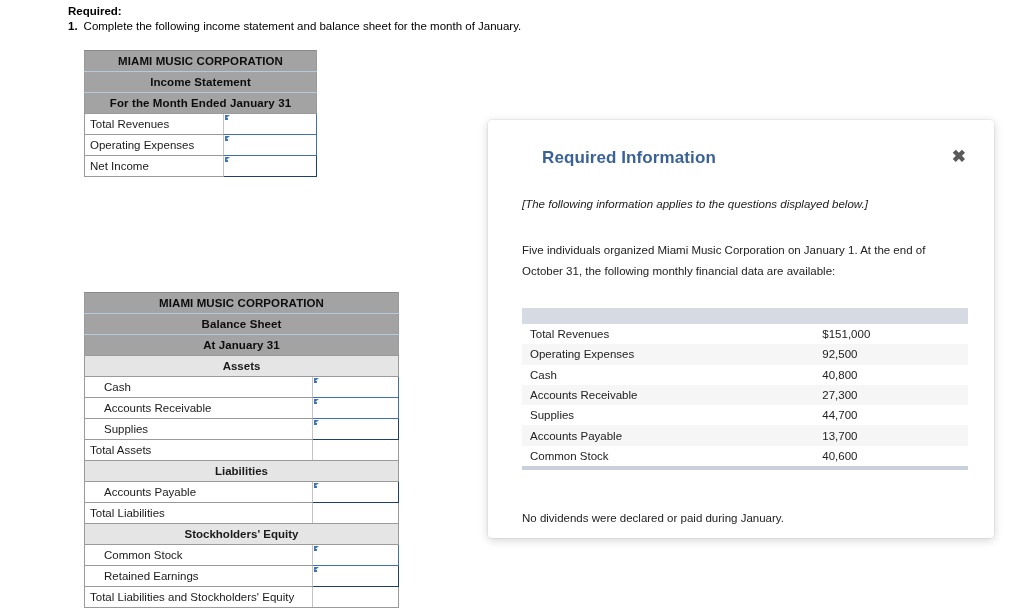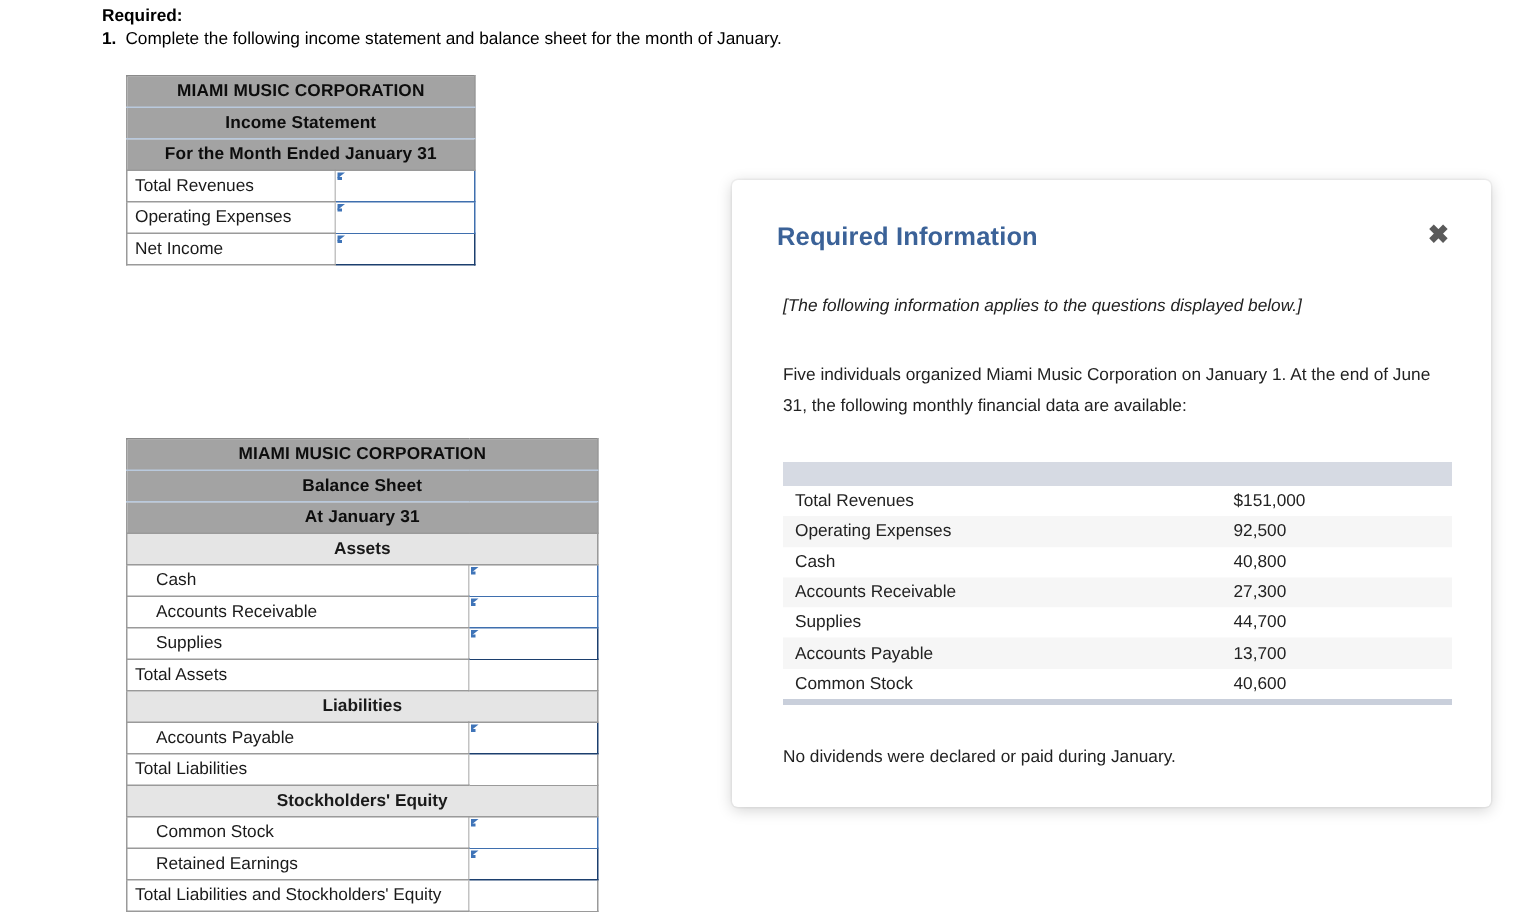--- a/index.html
+++ b/index.html
@@ -151,20 +151,21 @@
     background: #ffffff;
     border-radius: 4px;
     box-shadow: 0 2px 10px rgba(0,0,0,.18), 0 0 0 1px rgba(0,0,0,.04);
     box-sizing: border-box;
   }
   #required-info-modal .modal-head {
     display: flex;
     align-items: flex-start;
     justify-content: space-between;
     padding: 28px 28px 0 30px;
+    margin-left: 24px;
   }
   #required-info-modal .modal-title {
     font-size: 17px;
     font-weight: bold;
     color: #3b6298;
     letter-spacing: .1px;
     line-height: 20px;
   }
   #required-info-modal .modal-close {
     font-size: 17px;
@@ -220,21 +221,21 @@
   #financial-data-table tbody tr.even td { background: #f6f6f6; }
   #financial-data-table tfoot td {
     background: #c9cfdb;
     height: 4px;
     padding: 0;
     border: 0;
   }
   .closing-note {
     font-size: 11.5px;
     color: #222;
-    margin-top: 27px;
+    margin-top: 40px;
     line-height: 16px;
   }
 </style>
 </head>
 <body>
 
 <div id="required-block">
   <div class="req-label">Required:</div>
   <div class="req-item">
     <span class="req-num">1.</span>
@@ -362,21 +363,21 @@
   </tbody>
 </table>
 
 <div id="required-info-modal">
   <div class="modal-head">
     <div class="modal-title">Required Information</div>
     <div class="modal-close">✖</div>
   </div>
   <div class="modal-body">
     <div class="note-italic">[The following information applies to the questions displayed below.]</div>
-    <div class="intro-para">Five individuals organized Miami Music Corporation on January 1. At the end of June 31, the following monthly financial data are available:</div>
+    <div class="intro-para">Five individuals organized Miami Music Corporation on January 1. At the end of October 31, the following monthly financial data are available:</div>
 
     <table id="financial-data-table">
       <thead>
         <tr class="thead-bar">
           <td></td>
           <td></td>
         </tr>
       </thead>
       <tbody>
         <tr class="odd">

